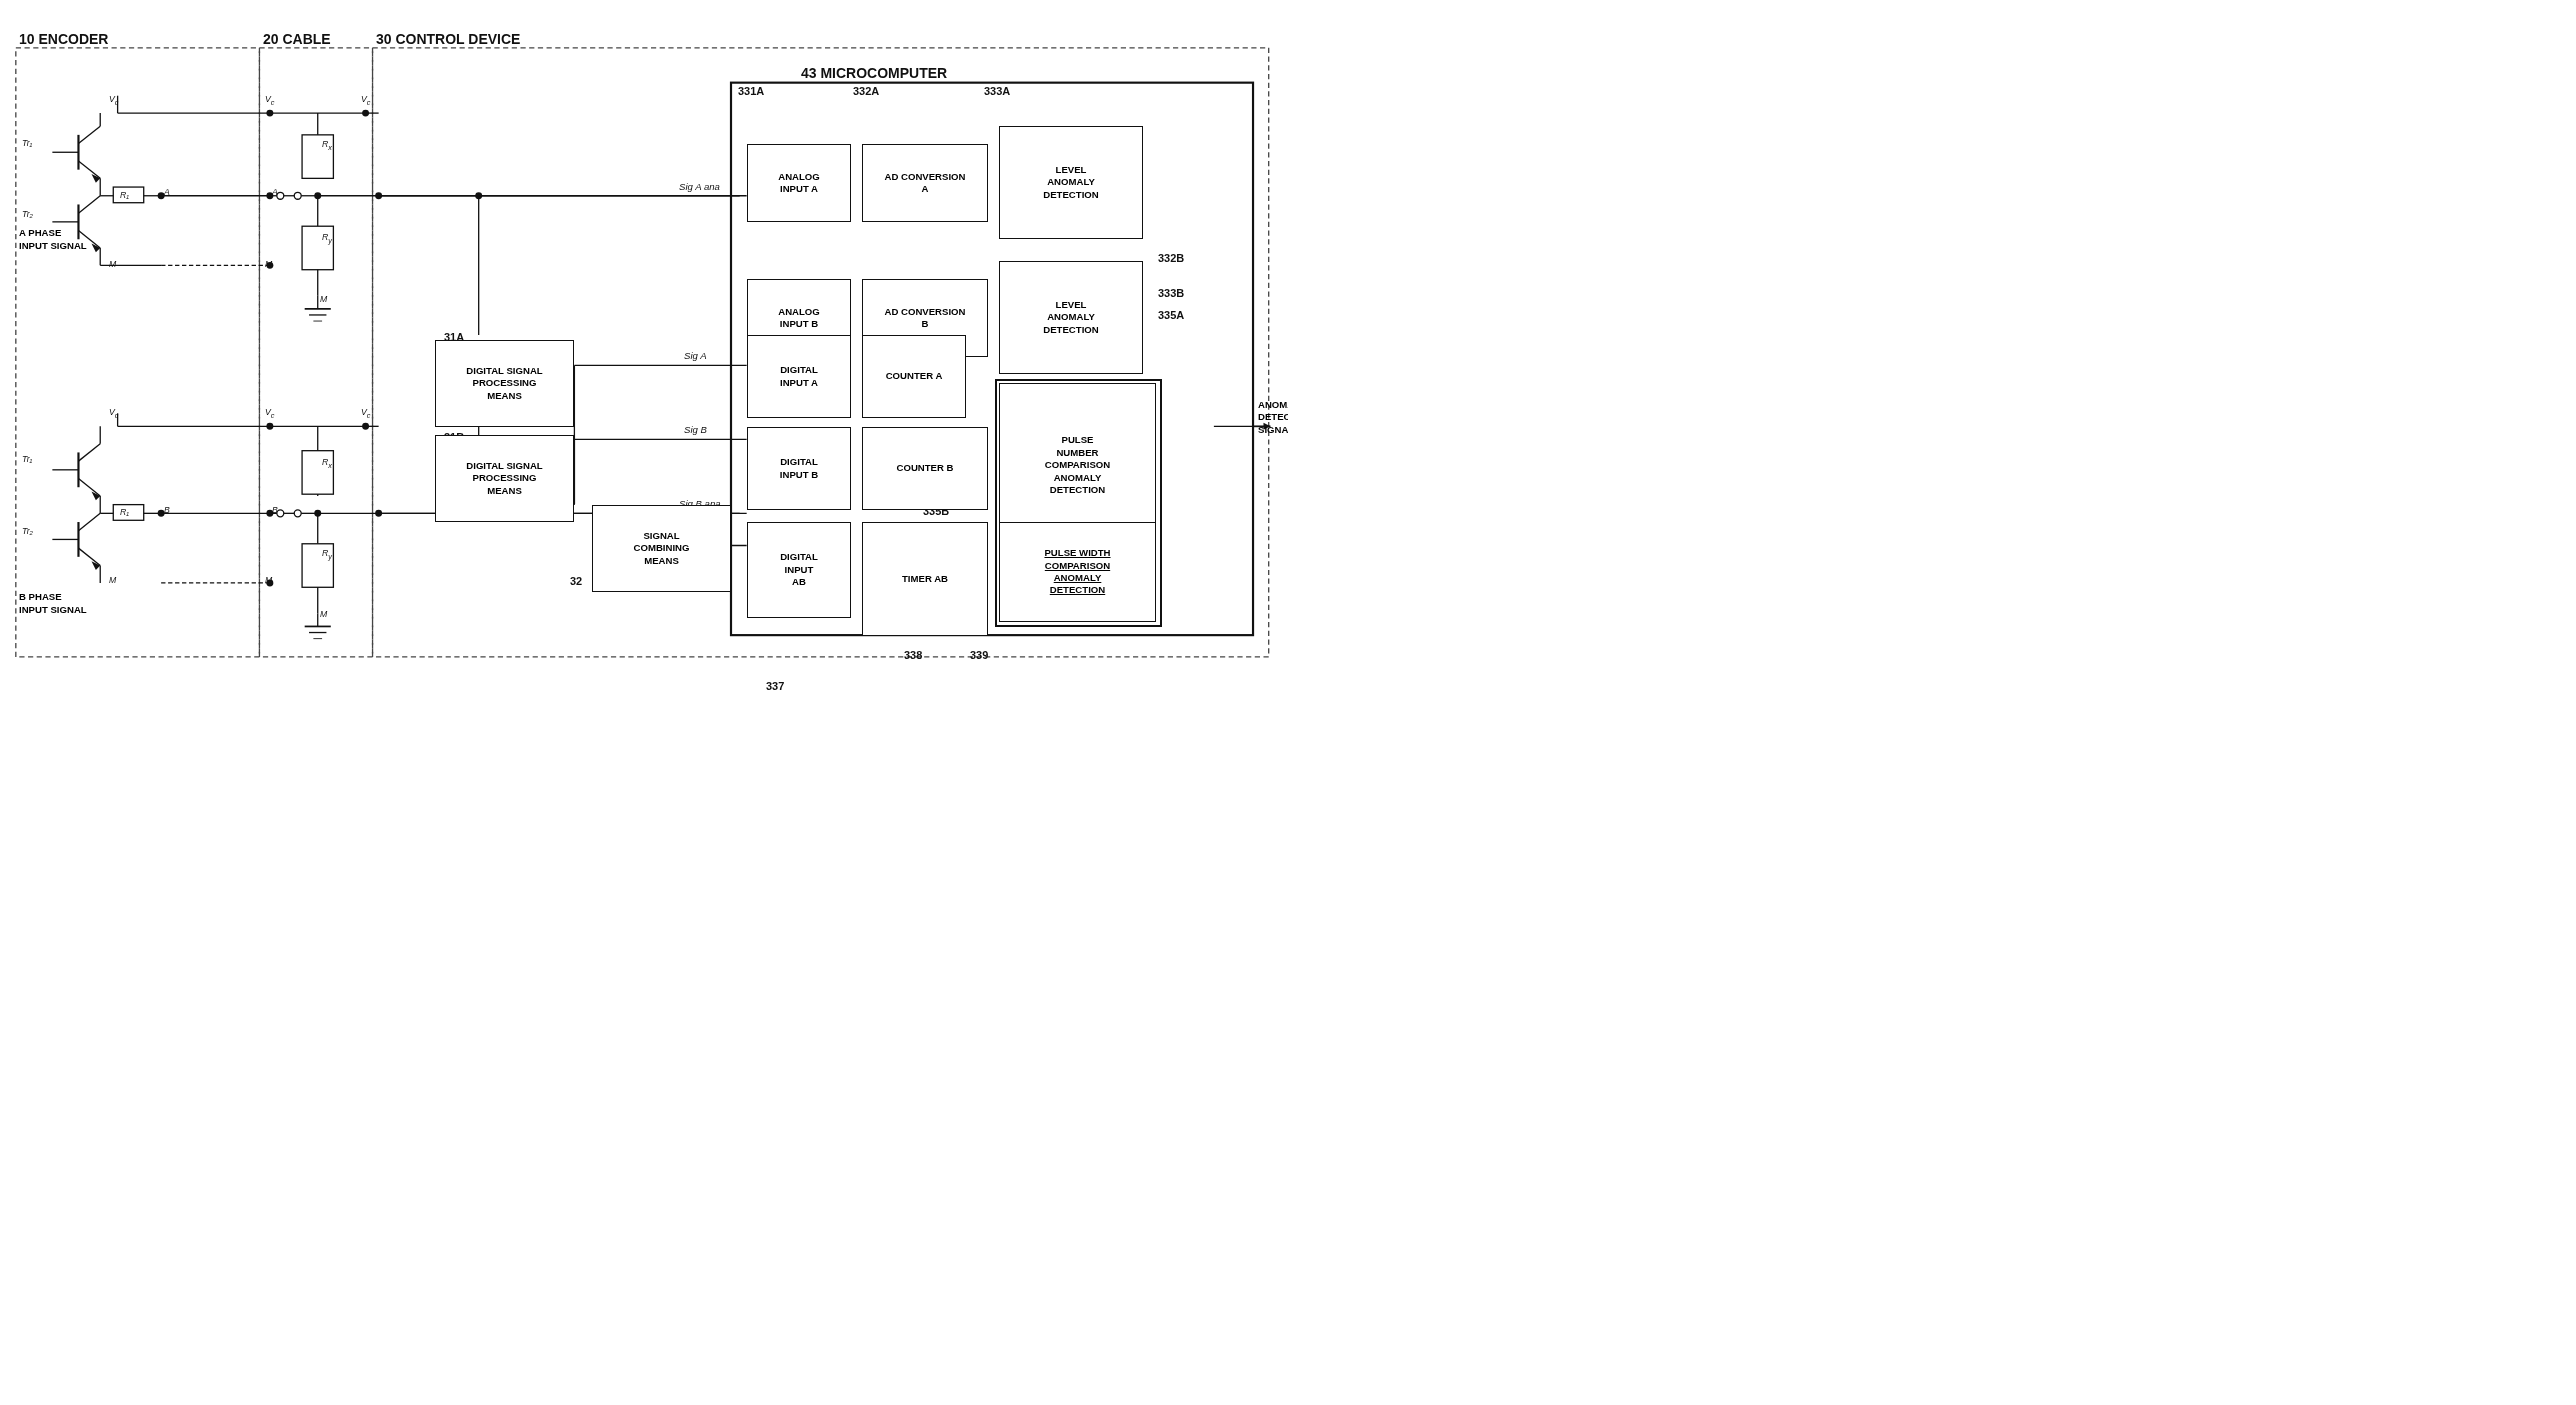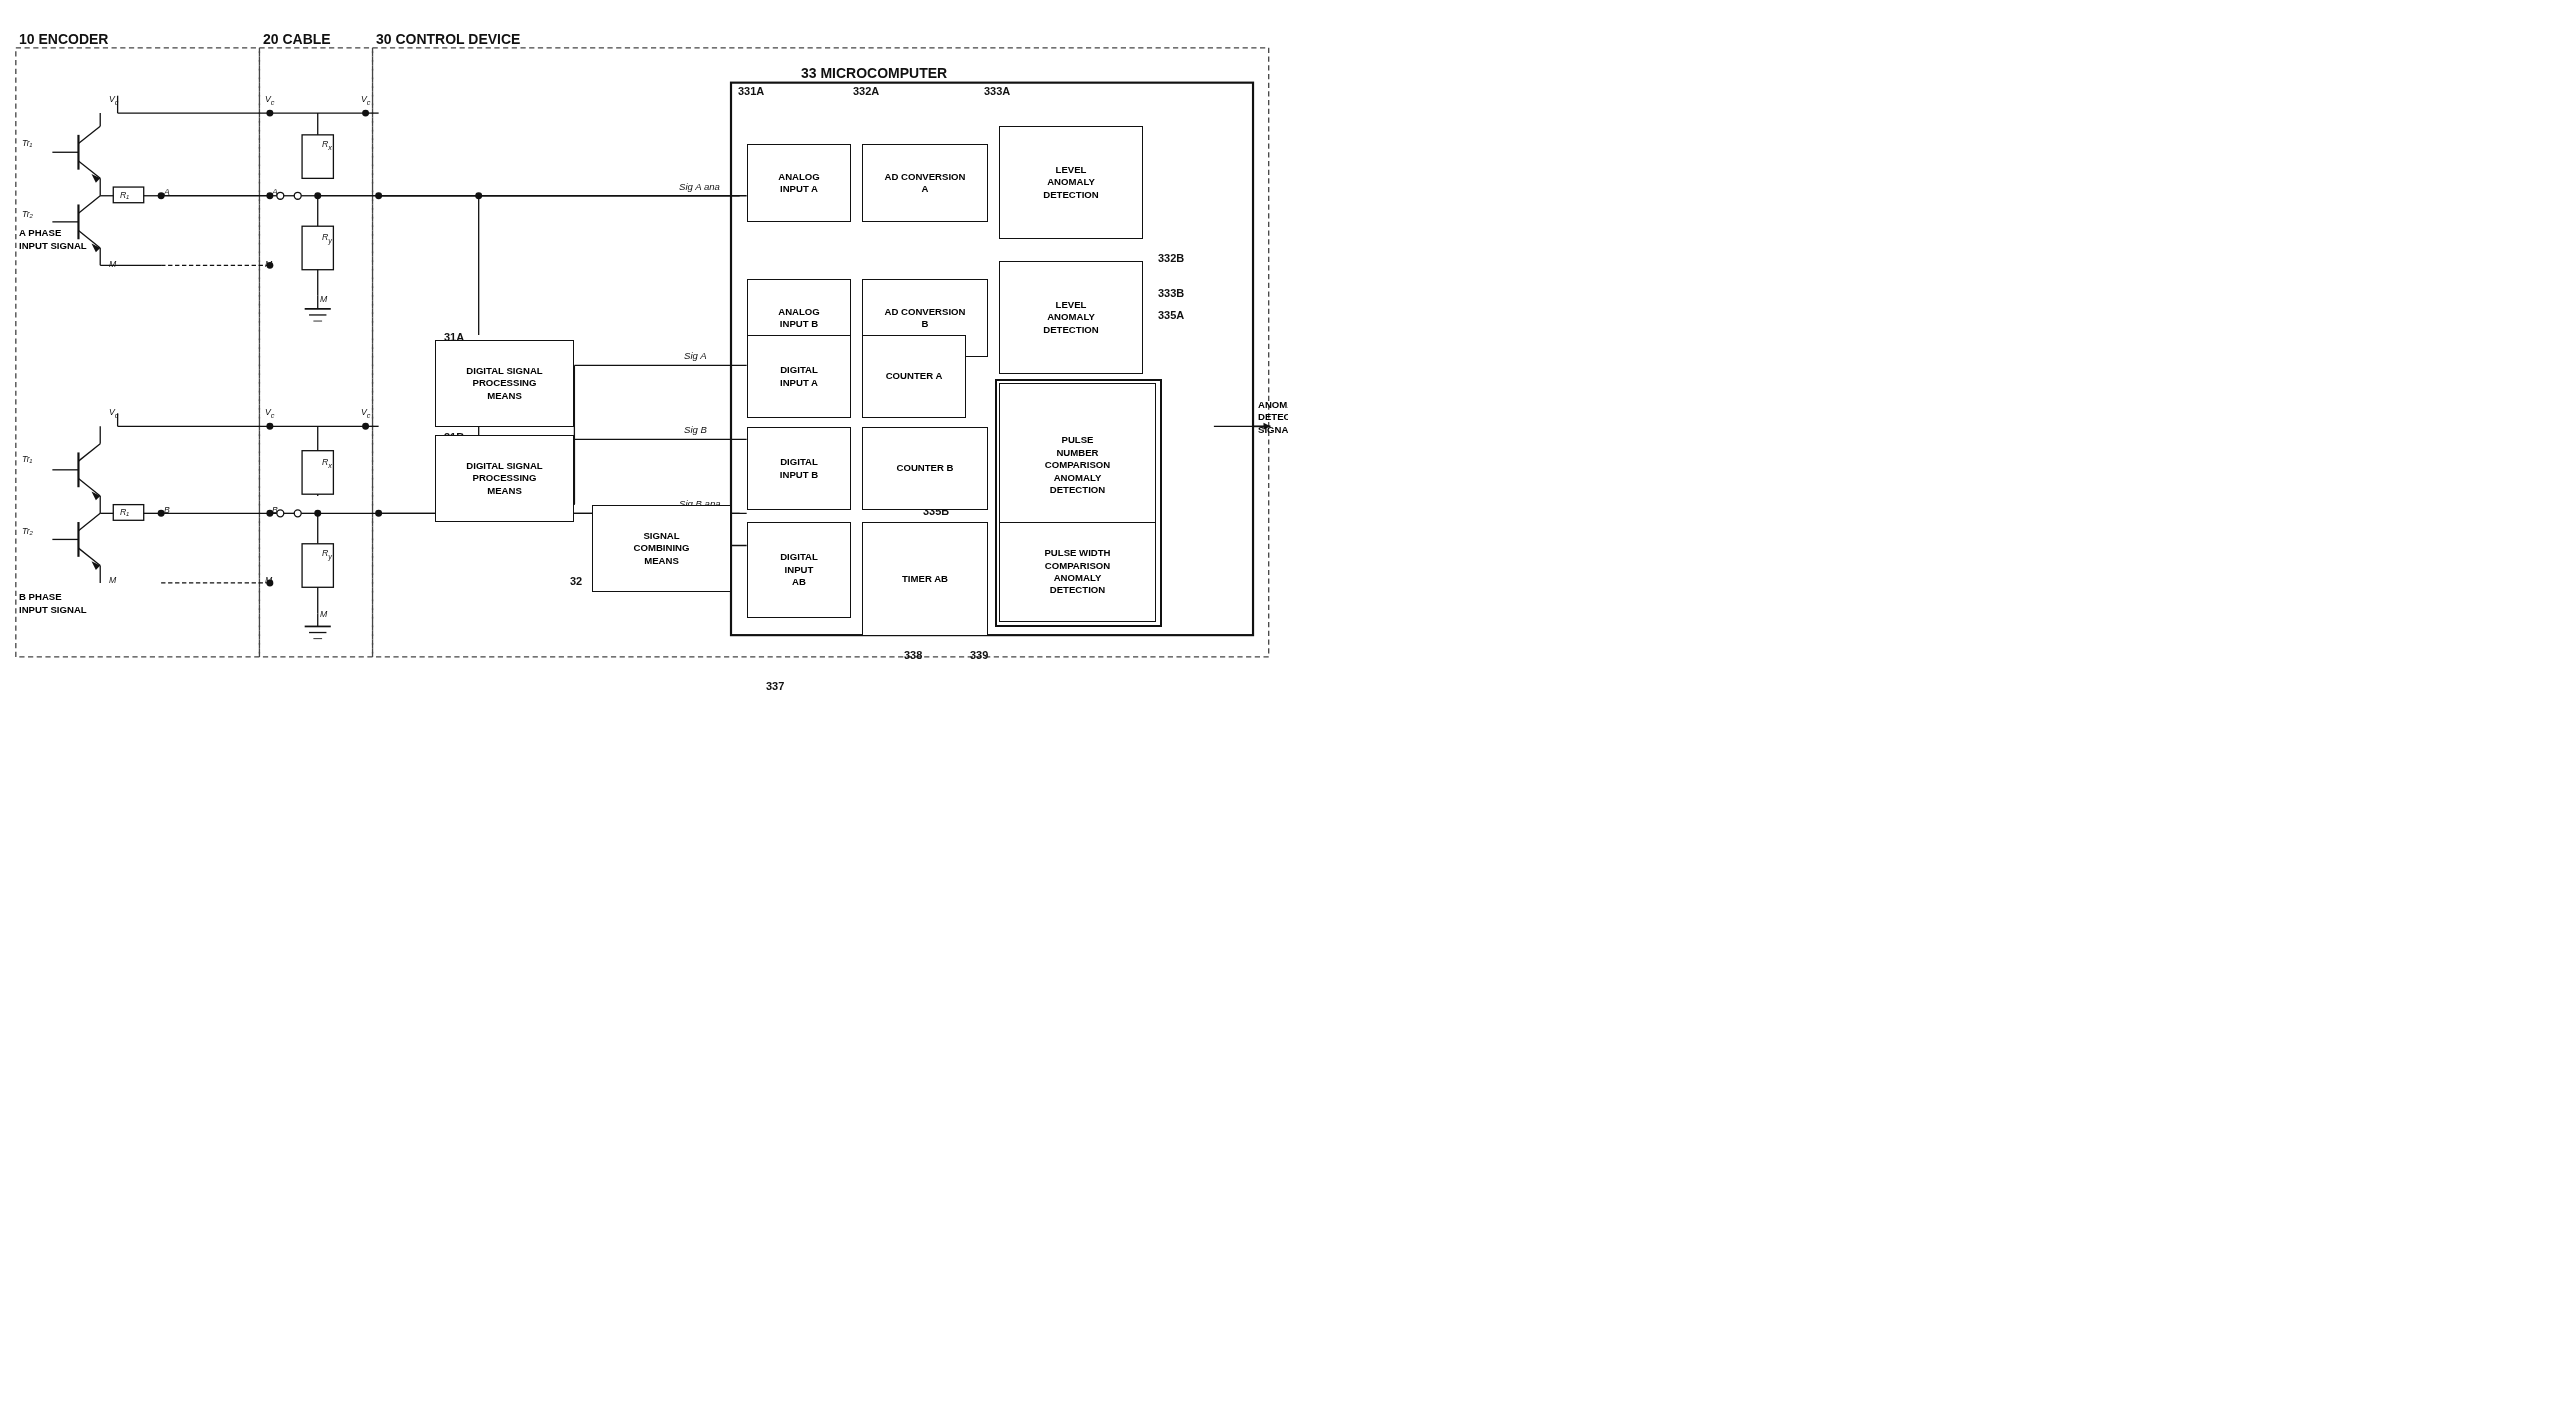--- a/index.html
+++ b/index.html
@@ -219,21 +219,21 @@
 
     <line x1="1300" y1="420" x2="1300" y2="395" stroke="#111" stroke-width="1.5"></line>
 
     <line x1="1395" y1="490" x2="1440" y2="490" stroke="#111" stroke-width="1.5"></line>
 
   </svg>
 
   <div class="region-label" style="top:31px; left:19px;">10 ENCODER</div>
   <div class="region-label" style="top:31px; left:263px;">20 CABLE</div>
   <div class="region-label" style="top:31px; left:376px;">30 CONTROL DEVICE</div>
-  <div class="region-label" style="top:65px; left:801px;">33 MICROCOMPUTER</div>
+  <div class="region-label" style="top:65px; left:801px;">43 MICROCOMPUTER</div>
 
   <div class="ref-label" style="top:85px; left:738px;">331A</div>
   <div class="ref-label" style="top:85px; left:853px;">332A</div>
   <div class="ref-label" style="top:85px; left:984px;">333A</div>
   <div class="ref-label" style="top:252px; left:1158px;">332B</div>
   <div class="ref-label" style="top:287px; left:1158px;">333B</div>
   <div class="ref-label" style="top:309px; left:1158px;">335A</div>
   <div class="ref-label" style="top:335px; left:818px;">334A</div>
   <div class="ref-label" style="top:470px; left:818px;">334B</div>
   <div class="ref-label" style="top:505px; left:923px;">335B</div>
@@ -309,18 +309,18 @@
   <div class="block" style="left:747px; top:427px; width:104px; height:83px;">DIGITAL<br>INPUT B</div>
 
   <div class="block" style="left:862px; top:427px; width:126px; height:83px;">COUNTER B</div>
 
   <div class="block" style="left:999px; top:383px; width:157px; height:165px;">PULSE<br>NUMBER<br>COMPARISON<br>ANOMALY<br>DETECTION</div>
 
   <div class="block" style="left:747px; top:522px; width:104px; height:96px;">DIGITAL<br>INPUT<br>AB</div>
 
   <div class="block" style="left:862px; top:522px; width:126px; height:114px;">TIMER AB</div>
 
-  <div class="block" style="left:999px; top:522px; width:157px; height:100px;">PULSE WIDTH<br>COMPARISON<br>ANOMALY<br>DETECTION</div>
+  <div class="block" style="left:999px; top:522px; width:157px; height:100px;text-decoration:underline;">PULSE WIDTH<br>COMPARISON<br>ANOMALY<br>DETECTION</div>
 
   <div style="position:absolute; left:995px; top:379px; width:167px; height:248px; border:2.6px solid #111; pointer-events:none;"></div>
 
 </div>
 
 
 </body></html>

